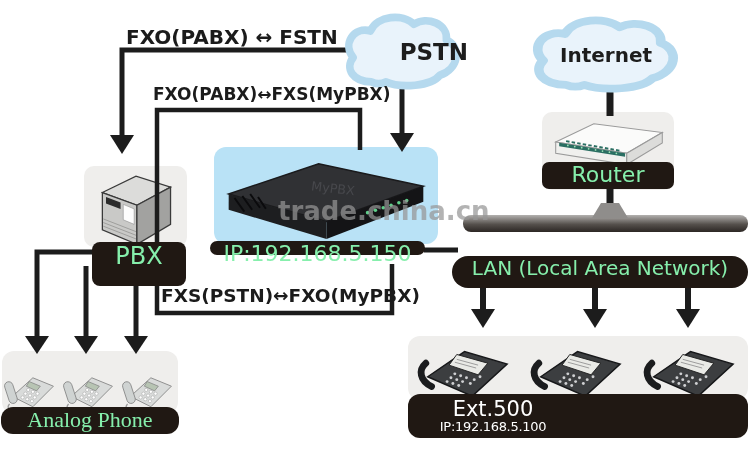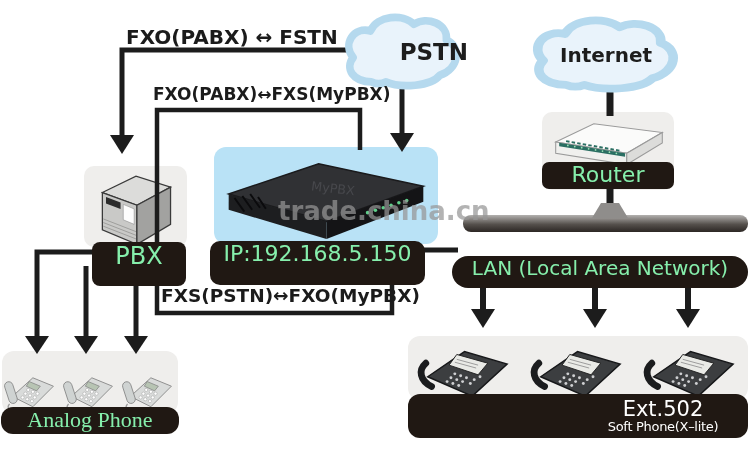--- a/index.html
+++ b/index.html
@@ -265,38 +265,38 @@
 <div class="abs z-text link-label" style="left:126px;top:25px;font-size:20px;">FXO(PABX) ↔ FSTN</div>
 
 <div class="abs z-text link-label" style="left:153px;top:84px;font-size:17px;">FXO(PABX)↔FXS(MyPBX)</div>
 
 <div class="abs z-text link-label" style="left:161px;top:285px;font-size:18.5px;">FXS(PSTN)↔FXO(MyPBX)</div>
 
 <div class="abs z-pill pill" style="left:92px;top:242px;width:94px;height:44px;border-radius:8px;font-size:24px;">
   <span>PBX</span>
 </div>
 
-<div class="abs z-pill pill" style="left:210px;top:241px;width:215px;height:44px;border-radius:10px;font-size:22px;">
+<div class="abs z-pill pill" style="left:210px;top:241px;width:215px;height:14px;border-radius:10px;font-size:22px;">
   <span>IP:192.168.5.150</span>
 </div>
 
 <div class="abs z-pill pill" style="left:542px;top:162px;width:132px;height:27px;border-radius:7px;font-size:22px;">
   <span>Router</span>
 </div>
 
 <div class="abs z-pill pill" style="left:452px;top:231px;width:296px;height:32px;border-radius:17px;font-size:20px;margin-top:25px;">
   <span>LAN (Local Area Network)</span>
 </div>
 
 <div class="abs z-pill pill" style="left:1px;top:407px;width:178px;height:27px;border-radius:12px;font-size:22px;font-family:Liberation Serif, serif;">
   <span>Analog Phone</span>
 </div>
 
 <div class="abs z-pill ext-bar" style="left:408px;top:394px;width:340px;height:44px;">
   <div class="ext-col">
+    <span class="ext-main">Ext.500</span>
+    <span class="ext-sub">IP:192.168.5.100</span>
   </div>
   <div class="ext-col">
-    <span class="ext-main">Ext.502</span>
-    <span class="ext-sub">Soft Phone(X–lite)</span>
   </div>
 </div>
 
 <div class="abs z-mark watermark" style="left:278px;top:196px;">trade.china.cn</div>
 
 </body></html>

